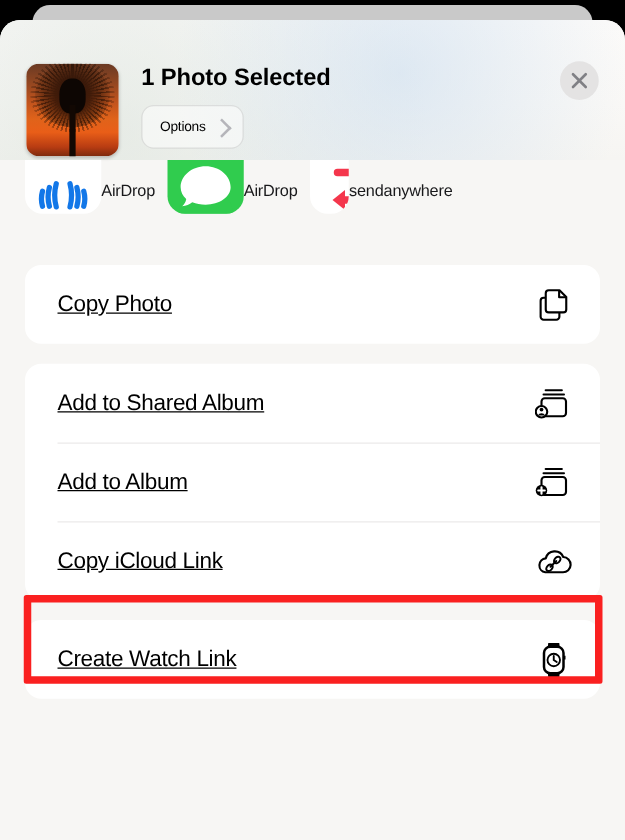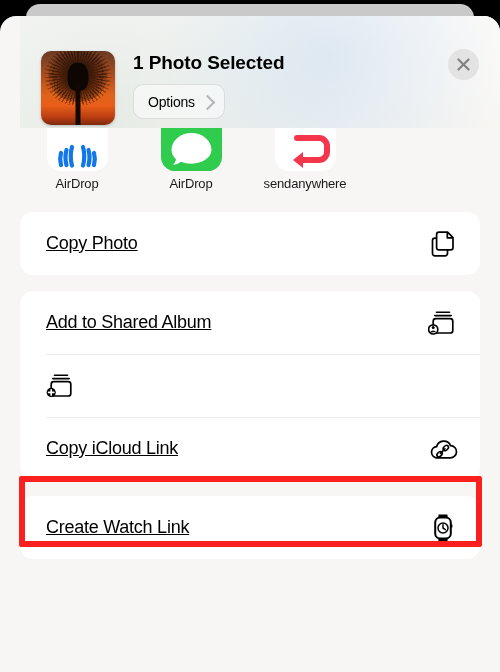--- a/index.html
+++ b/index.html
@@ -47,21 +47,20 @@
   }
 
   
   .sheet-header {
     position: relative;
     height: 112px;
     background:
       radial-gradient(circle at 64% 38%, rgba(199,219,238,0.55) 0%, rgba(199,219,238,0.0) 55%),
       radial-gradient(circle at 18% 80%, rgba(214,224,216,0.5) 0%, rgba(214,224,216,0.0) 60%),
       linear-gradient(180deg, #fbfaf9 0%, #f9f8f6 60%, #f6f5f2 100%);
-    margin-left: 20px;
   }
 
   .thumb {
     position: absolute;
     left: 21px;
     top: 35px;
     width: 74px;
     height: 74px;
     border-radius: 10px;
     overflow: hidden;
@@ -144,21 +143,21 @@
     padding: 0 11px 0 14px;
     display: flex;
     align-items: center;
     gap: 7px;
     border: 1px solid rgba(0,0,0,0.10);
     border-radius: 10px;
     background: rgba(255,255,255,0.50);
     cursor: pointer;
   }
   .options-label {
-    font-size: 14px;
+    font-size: 11px;
     color: #000;
     letter-spacing: -0.2px;
     text-align: center;
   }
   .options-chev {
     width: 9px;
     height: 9px;
     border-right: 2px solid #b5b5ba;
     border-top: 2px solid #b5b5ba;
     transform: rotate(45deg);
@@ -190,21 +189,21 @@
     display: flex;
     align-items: flex-start;
     padding-left: 20px;
     box-sizing: border-box;
     overflow: hidden;
   }
   .app {
     width: 114px;
     flex: 0 0 114px;
     display: flex;
-    flex-direction: column;
+    flex-direction: row;
     align-items: center;
     cursor: pointer;
   }
   .app-icon {
     width: 61px;
     height: 61px;
     border-radius: 14px;
     position: relative;
     overflow: hidden;
     margin-top: -18px;
@@ -389,20 +388,21 @@
               <path d="M6.8 6.6 L23.2 6.6" stroke="#000" stroke-width="1.6" stroke-linecap="round"></path>
               <rect x="5.2" y="9.6" width="19.6" height="14.4" rx="2.6" fill="none" stroke="#000" stroke-width="1.7"></rect>
               <circle cx="5.2" cy="20.4" r="4.6" fill="#ffffff" stroke="#000" stroke-width="1.7"></circle>
               <circle cx="5.2" cy="18.6" r="1.5" fill="#000"></circle>
               <path d="M2.2 23.3 A3.5 3.5 0 0 1 8.2 23.3" fill="#000"></path>
             </svg>
           </span>
         </div>
 
         <div class="row">
+          <span class="row-label">Add to Album</span>
           <span class="row-icon">
             <svg width="30" height="28" viewBox="0 0 30 28">
               <path d="M8.5 3.2 L21.5 3.2" stroke="#000" stroke-width="1.6" stroke-linecap="round"></path>
               <path d="M6.8 6.6 L23.2 6.6" stroke="#000" stroke-width="1.6" stroke-linecap="round"></path>
               <rect x="5.2" y="9.6" width="19.6" height="14.4" rx="2.6" fill="none" stroke="#000" stroke-width="1.7"></rect>
               <circle cx="5.2" cy="20.4" r="4.6" fill="#000"></circle>
               <path d="M5.2 17.8 L5.2 23 M2.6 20.4 L7.8 20.4" stroke="#ffffff" stroke-width="1.7" stroke-linecap="round"></path>
             </svg>
           </span>
         </div>

